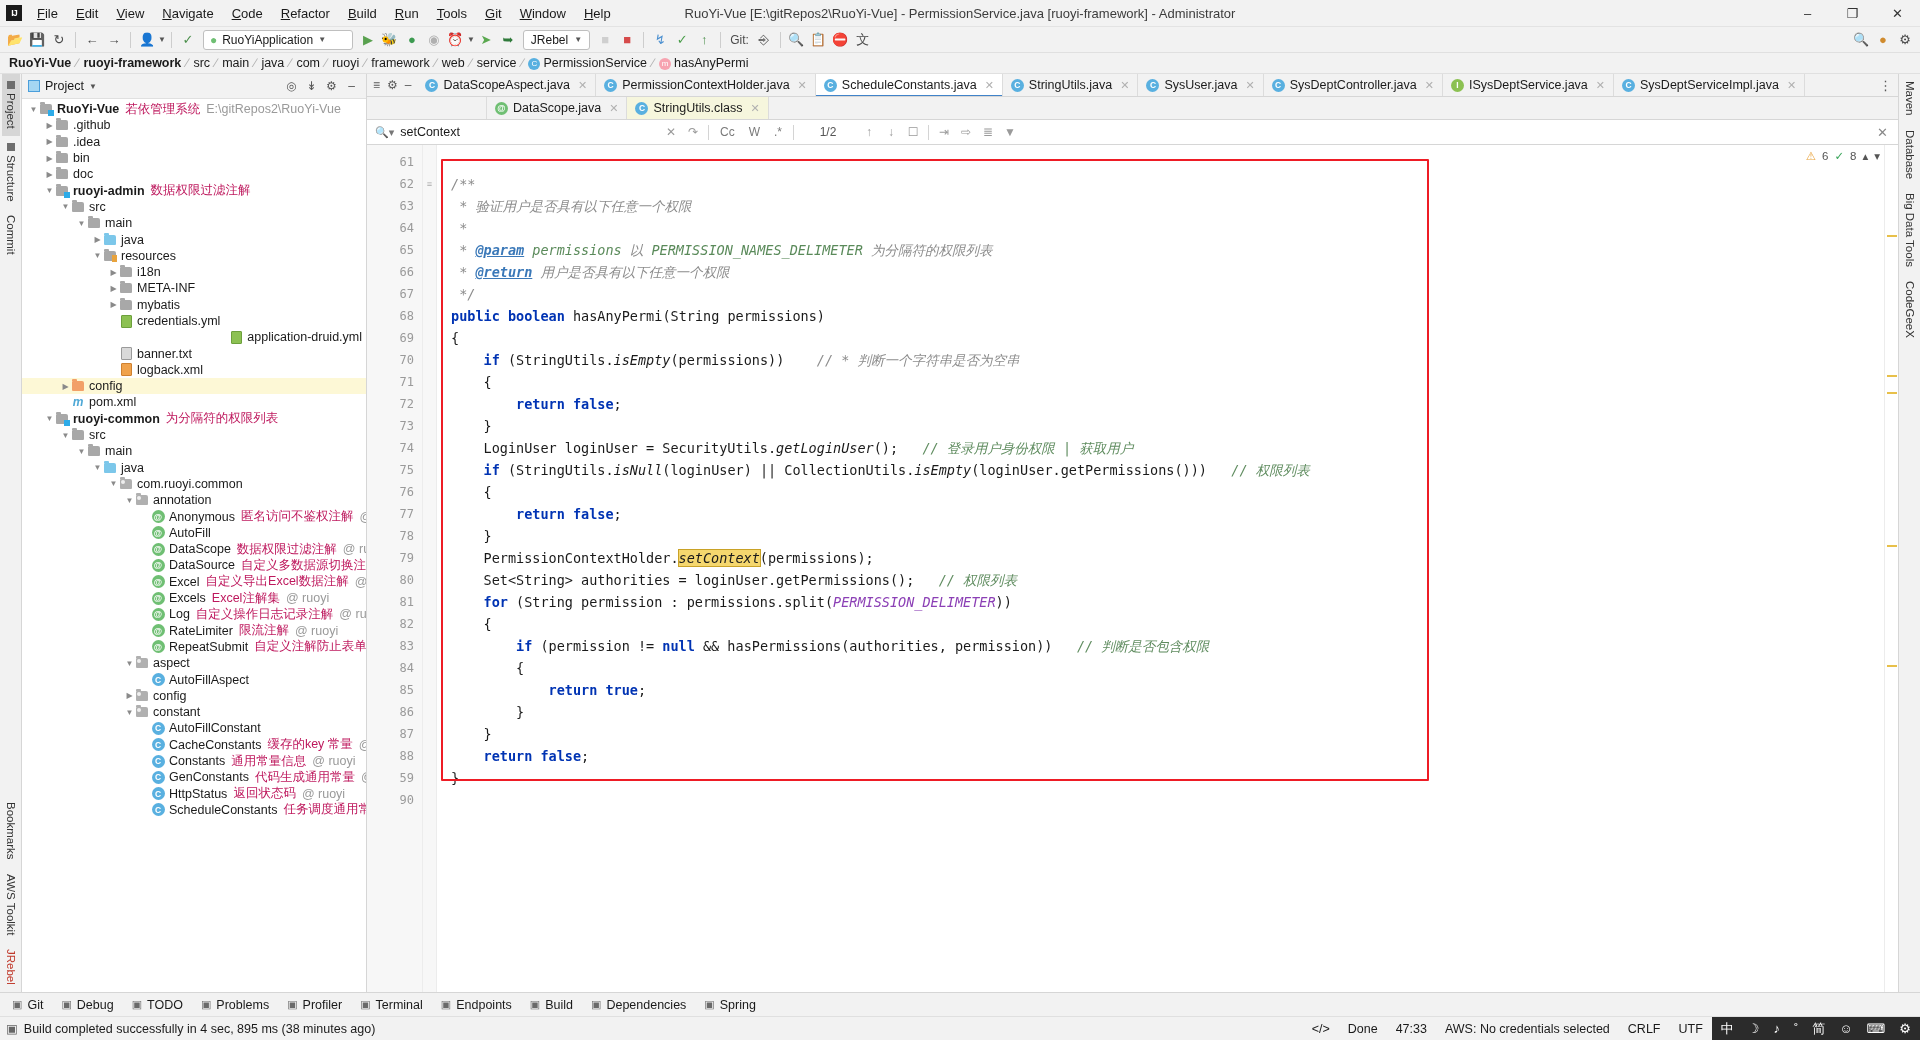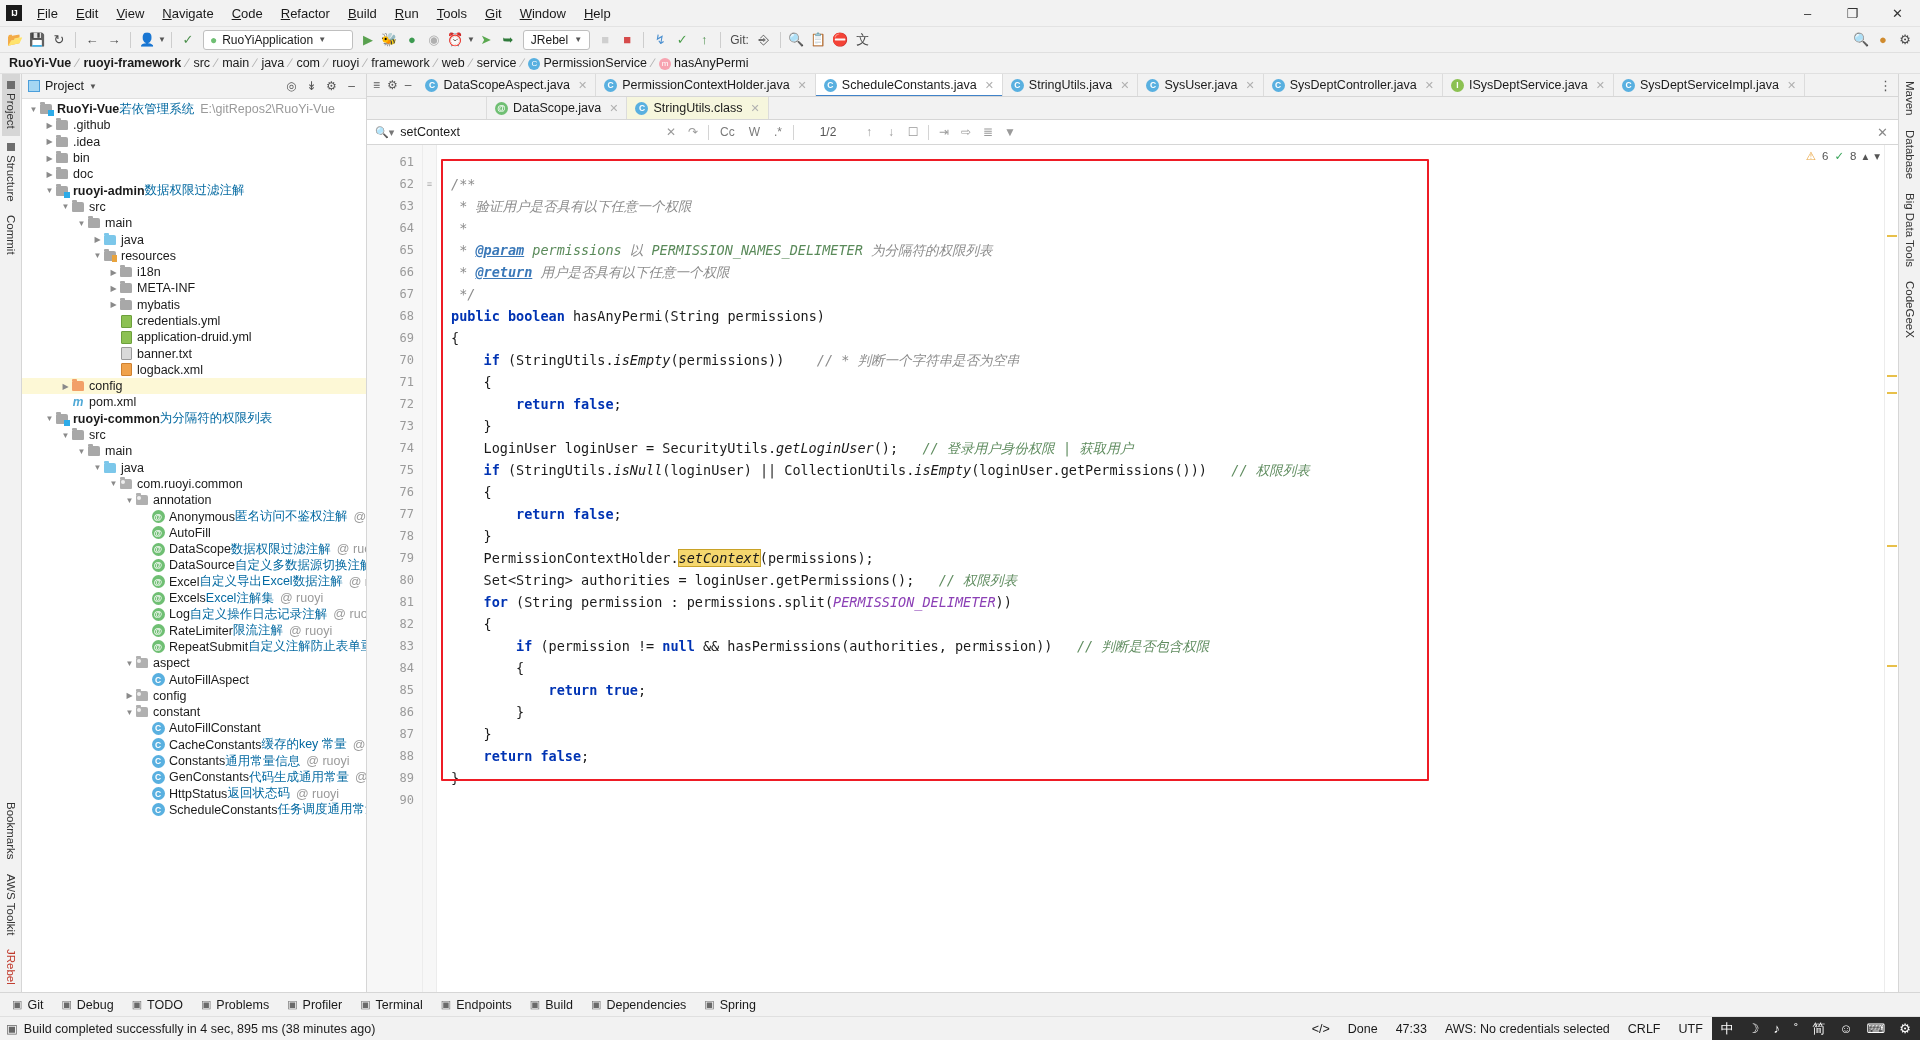--- a/index.html
+++ b/index.html
@@ -136,21 +136,21 @@
   .fileico {
     width: 11px; height: 13px; background: #e6e6e6; border: 1px solid #9a9a9a; border-radius: 1px;
     position: relative; font-size: 6px;
   }
   .fileico.yml { background: #8cc152; border-color:#6da03c; }
   .fileico.xml { background: #f0a24b; border-color:#cf8130; }
   .fileico.txt { background: #d9d9d9; }
   .mico { color: #4ea8d6; font-weight: bold; font-style: italic; font-size: 12px; }
   .nlabel { color: #1a1a1a; }
   .nlabel.bold { font-weight: bold; }
-  .ndesc { color: #0369a1; }
+  .ndesc { color: #be185d; margin-left: 6px; }
   .nsuffix { color: #9a9a9a; margin-left: 6px; }
 
   
   .editor { flex: 1; display: flex; flex-direction: column; min-width: 0; background: #fff; }
   .tabrow {
     display: flex; align-items: stretch; background: #f2f2f2; height: 23px; flex: none;
     border-bottom: 1px solid #d6d6d6; overflow: hidden;
   }
   .tabtools { display: flex; align-items: center; padding: 0 6px; gap: 7px; color: #5a5a5a; font-size: 12px; flex:none; }
   .tab {
@@ -264,20 +264,21 @@
         <div class="menu-item"><u>N</u>avigate</div>
         <div class="menu-item"><u>C</u>ode</div>
         <div class="menu-item"><u>R</u>efactor</div>
         <div class="menu-item"><u>B</u>uild</div>
         <div class="menu-item"><u>R</u>un</div>
         <div class="menu-item"><u>T</u>ools</div>
         <div class="menu-item"><u>G</u>it</div>
         <div class="menu-item"><u>W</u>indow</div>
         <div class="menu-item"><u>H</u>elp</div>
       </div>
+    <div class="win-title">RuoYi-Vue [E:\gitRepos2\RuoYi-Vue] - PermissionService.java [ruoyi-framework] - Administrator</div>
     <div class="win-ctrl">
       <div class="win-btn">–</div>
       <div class="win-btn">❐</div>
       <div class="win-btn close">✕</div>
     </div>
   </div>
 
   <div class="toolbar">
     <div class="tb-ico">📂</div>
     <div class="tb-ico">💾</div>
@@ -486,21 +487,21 @@
             </span>
             <span class="nlabel">mybatis</span>
           </div>
           <div class="node" style="padding-left: 86px;">
             <span class="arrow empty">·</span>
             <span class="nico">
               <span class="fileico yml"></span>
             </span>
             <span class="nlabel">credentials.yml</span>
           </div>
-          <div class="node" style="padding-left: 86px;">
+          <div class="node" style="padding-left: 86px; justify-content: flex-end;">
             <span class="arrow empty">·</span>
             <span class="nico">
               <span class="fileico yml"></span>
             </span>
             <span class="nlabel">application-druid.yml</span>
           </div>
           <div class="node" style="padding-left: 86px;">
             <span class="arrow empty">·</span>
             <span class="nico">
               <span class="fileico txt"></span>
@@ -864,21 +865,21 @@
             <div class="gline">79</div>
             <div class="gline">80</div>
             <div class="gline">81</div>
             <div class="gline">82</div>
             <div class="gline">83</div>
             <div class="gline">84</div>
             <div class="gline">85</div>
             <div class="gline">86</div>
             <div class="gline">87</div>
             <div class="gline">88</div>
-            <div class="gline">89</div>
+            <div class="gline">59</div>
             <div class="gline">90</div>
           </div>
         <div class="foldcol" id="fold-root">
             <div class="fline"></div>
             <div class="fline">≡</div>
             <div class="fline"></div>
             <div class="fline"></div>
             <div class="fline"></div>
             <div class="fline"></div>
             <div class="fline"></div>

